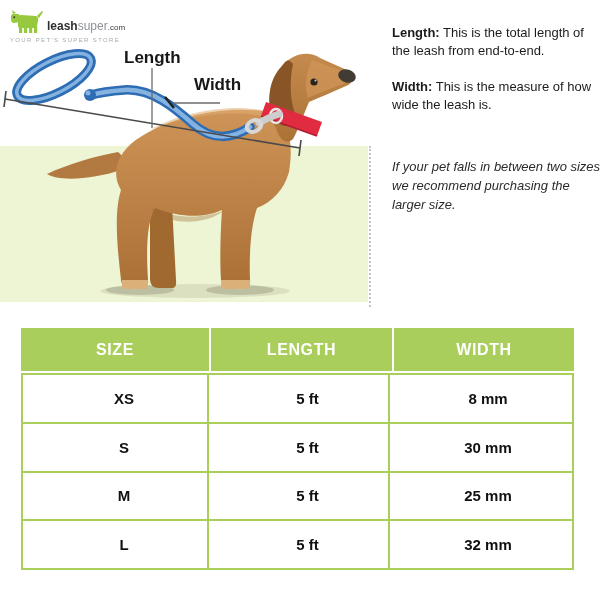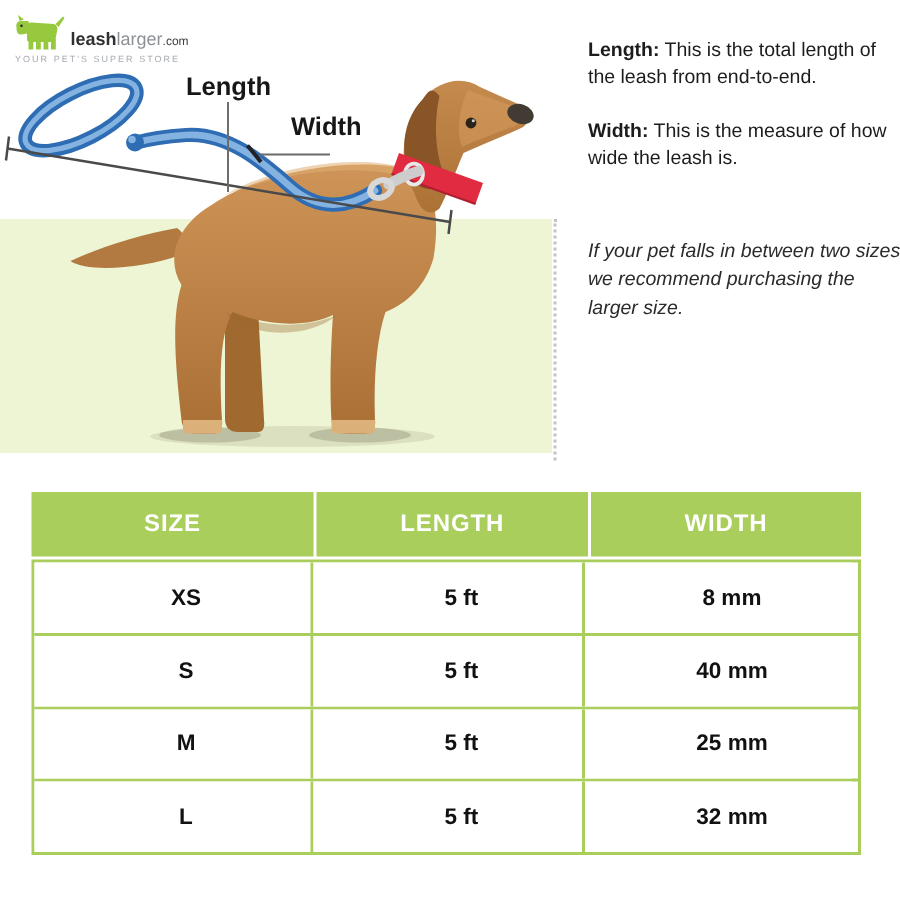--- a/index.html
+++ b/index.html
@@ -54,21 +54,21 @@
             <rect x="9" y="16" width="3.2" height="7"></rect>
             <rect x="14" y="16" width="3.2" height="7"></rect>
             <rect x="19" y="16" width="3.2" height="7"></rect>
             <rect x="24" y="16" width="3.2" height="7"></rect>
             <path d="M1,9 Q0,4 4,4 L9,4 L10,12 L4,13 Q1,13 1,9 Z"></path>
             <path d="M3,4 L2,0 L6,3 Z"></path>
           </g>
           <circle cx="4.3" cy="7.2" r="0.9" fill="#2f3032"></circle>
         </svg>
       </span>
-      <span class="brand"><b>leash</b><span class="lite">larger</span><span class="tld">.com</span></span>
+      <span class="brand"><b>leash</b><span class="lite">super</span><span class="tld">.com</span></span>
     </div>
     <div class="tagline">YOUR PET'S SUPER STORE</div>
   </div>
 
   <div class="panel-green"></div>
   <div class="panel-dotted"></div>
 
   <svg class="illus" viewBox="0 0 380 260">
     <defs>
       <linearGradient id="gBody" x1="0" y1="0" x2="0" y2="1">
@@ -145,21 +145,21 @@
     </div>
     <div class="tbody">
       <div class="tr">
         <div class="td">XS</div>
         <div class="td">5 ft</div>
         <div class="td">8 mm</div>
       </div>
       <div class="tr">
         <div class="td">S</div>
         <div class="td">5 ft</div>
-        <div class="td">40 mm</div>
+        <div class="td">30 mm</div>
       </div>
       <div class="tr">
         <div class="td">M</div>
         <div class="td">5 ft</div>
         <div class="td">25 mm</div>
       </div>
       <div class="tr">
         <div class="td">L</div>
         <div class="td">5 ft</div>
         <div class="td">32 mm</div>

